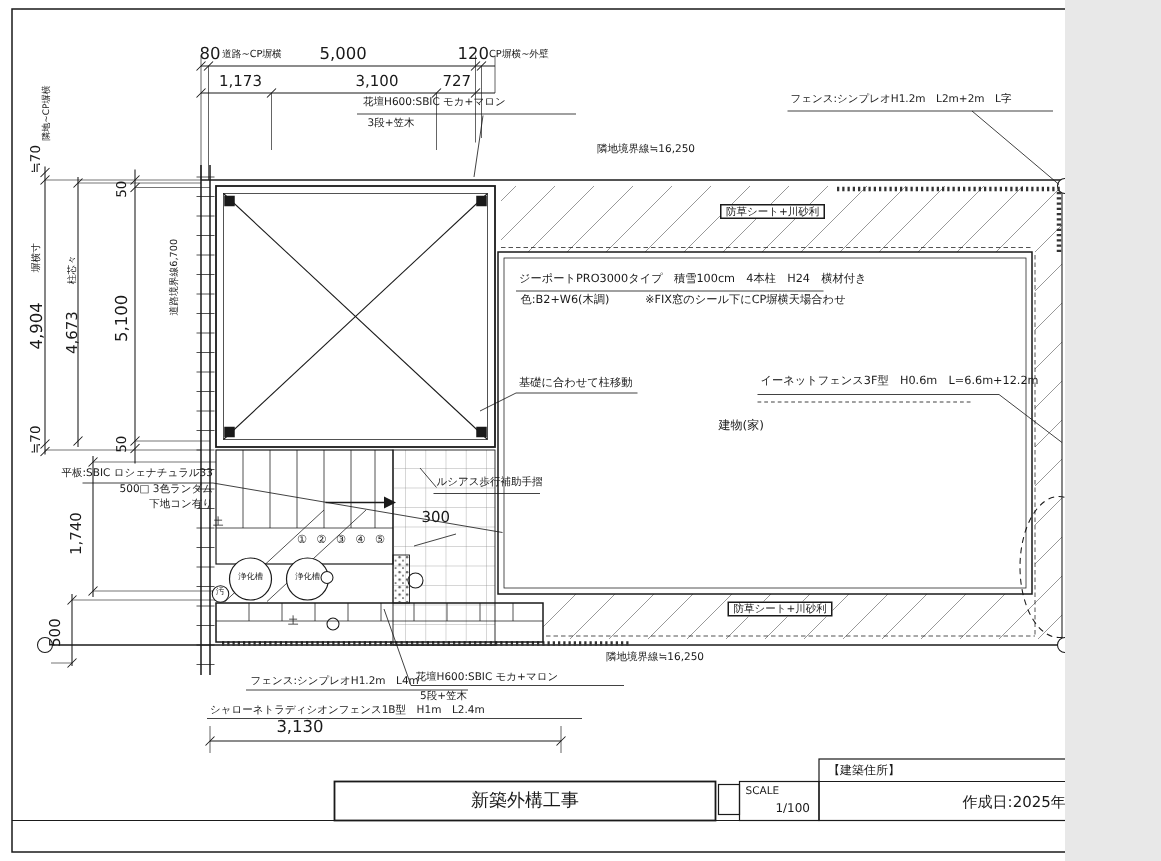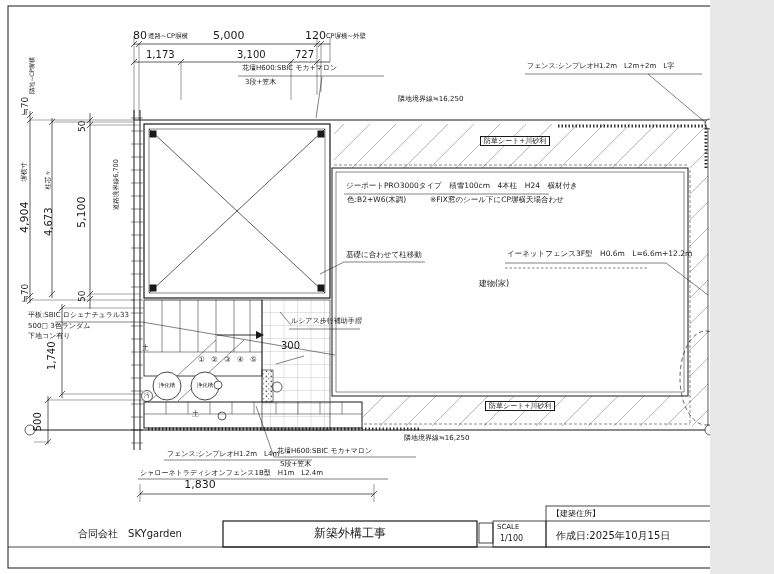--- a/index.html
+++ b/index.html
@@ -4,21 +4,21 @@
 <style>
   html,body{margin:0;padding:0;background:#e8e8e8}
   .sheet{position:relative;width:710px;height:574px;background:#ffffff;
          font-family:"DejaVu Sans",sans-serif;color:#1a1a1a;overflow:hidden}
   svg.lines{position:absolute;left:0;top:0;width:774px;height:574px}
   .t{position:absolute;white-space:nowrap;line-height:1.15;color:#1a1a1a}
   .rot{transform:rotate(-90deg);text-align:center}
   .rot90{transform:rotate(90deg);text-align:center}
   .vert{writing-mode:vertical-rl;text-orientation:upright;white-space:normal;line-height:1.5}
   .box{border:0.8px solid #1a1a1a;padding:0 3px;background:#fff}
-  .tar{}
+  .tar{text-align:right}
   .tac{text-align:center}
 </style>
 </head>
 <body>
 
 <div class="sheet">
 
   <svg class="lines" viewBox="0 0 774 574">
     <defs>
       <pattern id="hatch" width="26" height="26" patternUnits="userSpaceOnUse">
@@ -217,23 +217,22 @@
   <div class="t tac" style="left:154px;top:382px;width:26px;font-size:5.5px">浄化槽</div>
   <div class="t tac" style="left:192px;top:382px;width:26px;font-size:5.5px">浄化槽</div>
   <div class="t" style="left:144px;top:392px;font-size:5.5px">汚</div>
   <div class="t" style="left:142px;top:344px;font-size:7px">土</div>
   <div class="t" style="left:192px;top:410px;font-size:7px">土</div>
 
   <div class="t" style="left:167px;top:450px;font-size:7px">フェンス:シンプレオH1.2m　L4m</div>
   <div class="t" style="left:277px;top:447px;font-size:7px">花壇H600:SBIC モカ+マロン</div>
   <div class="t" style="left:280px;top:460px;font-size:7px">5段+笠木</div>
   <div class="t" style="left:140px;top:469px;font-size:7px">シャローネトラディシオンフェンス1B型　H1m　L2.4m</div>
-  <div class="t tac" style="left:160px;top:479px;width:80px;font-size:11px">1,830</div>
-
-
-  <div class="t tac" style="left:40px;top:528px;width:180px;font-size:10px">合同会社　SKYgarden</div>
+  <div class="t tac" style="left:160px;top:479px;width:80px;font-size:11px">3,130</div>
+
+
   <div class="t tac" style="left:223px;top:527px;width:254px;font-size:12px">新築外構工事</div>
   <div class="t" style="left:497px;top:523px;font-size:7px">SCALE</div>
   <div class="t tar" style="left:500px;top:534px;width:40px;font-size:8px">1/100</div>
   <div class="t" style="left:552px;top:509px;font-size:8px">【建築住所】</div>
   <div class="t tar" style="left:556px;top:530px;width:200px;font-size:10px">作成日:2025年10月15日</div>
 
 </div>
 
 </body></html>

